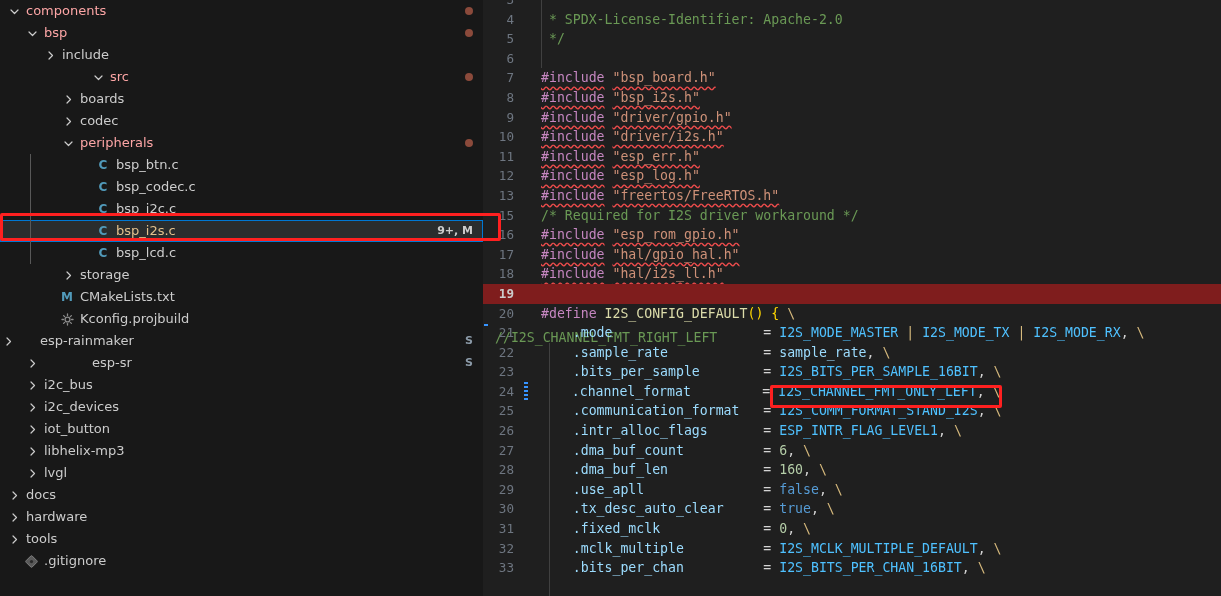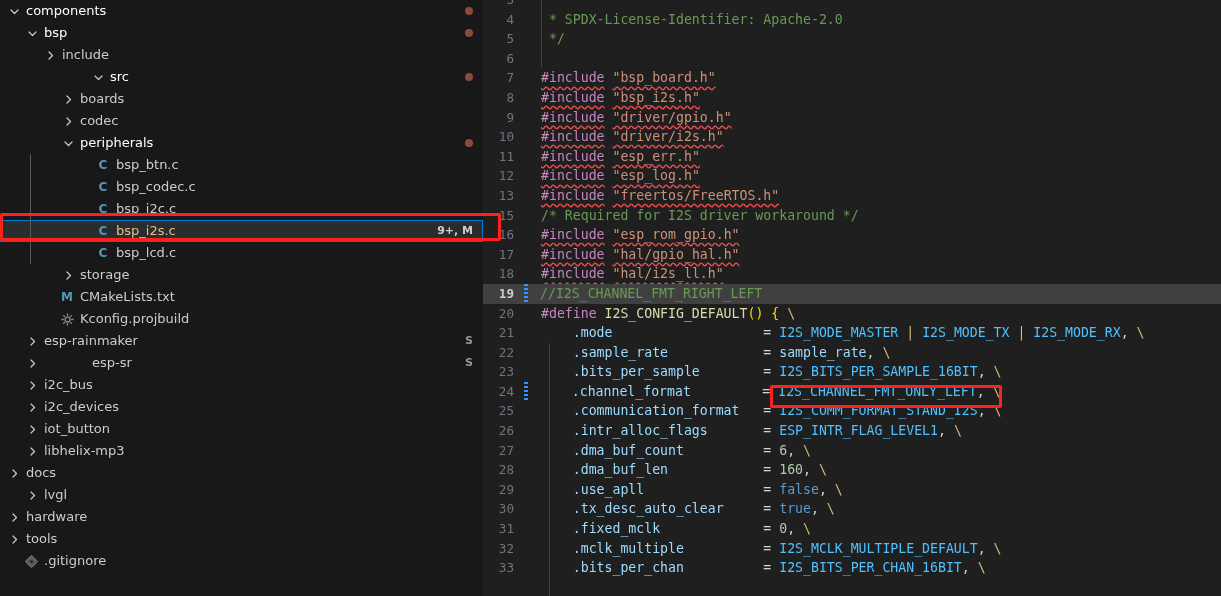--- a/index.html
+++ b/index.html
@@ -60,21 +60,21 @@
     flex: 0 0 18px;
     position: relative;
     display: flex; align-items: center; justify-content: center;
     font-size: 12px;
     font-weight: bold;
   }
   .ficon.c { color: #519aba; font-family: "DejaVu Sans", sans-serif; }
   .ficon.m { color: #519aba; }
   .label { padding-left: 4px; overflow: hidden; text-overflow: ellipsis; }
   .label.folder-plain { color: #cccccc; }
-  .label.folder-mod { color: #ffffff; }
+  .label.folder-mod { color: #fca5a5; }
   .label.mod { color: #e2c08d; text-align: center; }
   .label.untracked { color: #73c991; }
   .label.file { color: #cccccc; }
   .badge {
     margin-left: auto;
     font-size: 11px;
     font-weight: bold;
     color: #cccccc;
     padding-left: 8px;
   }
@@ -114,21 +114,21 @@
   .code-row {
     position: relative;
     height: 19.6px;
     line-height: 19.6px;
     white-space: pre;
     font-family: "DejaVu Sans Mono", monospace;
     font-size: 13.2px;
     display: flex;
     align-items: stretch;
   }
-  .code-row.active { background: #404040; }
+  .code-row.active { background: #7f1d1d; flex-direction: column; }
   .gutter {
     width: 40px;
     flex: 0 0 40px;
     text-align: right;
     padding-right: 9px;
     color: #6e7681;
     font-family: "DejaVu Sans Mono", monospace;
     font-size: 12.6px;
     user-select: none;
   }
@@ -308,21 +308,21 @@
                 <path d="M13 8H14.8"></path>
                 <path d="M3.2 3.2L4.5 4.5"></path>
                 <path d="M11.5 11.5L12.8 12.8"></path>
                 <path d="M12.8 3.2L11.5 4.5"></path>
                 <path d="M4.5 11.5L3.2 12.8"></path>
               </g>
             </svg>
           </span>
           <span class="label file">Kconfig.projbuild</span>
         </div>
-        <div class="tree-row" style="padding-left: 24px;">
+        <div class="tree-row" style=" gap: 20px;">
           <span class="twisty">
             <svg width="11" height="11" viewBox="0 0 11 11">
               <path fill="none" stroke="#cccccc" stroke-width="1.2" stroke-linecap="round" stroke-linejoin="round" d="M4 2 L7.5 5.5 L4 9"></path>
             </svg>
           </span>
           <span class="label folder-plain">esp-rainmaker</span>
           <span class="s-badge">S</span>
         </div>
         <div class="tree-row" style="padding-left: 24px; gap: 48px;">
           <span class="twisty">
@@ -358,35 +358,35 @@
           <span class="label folder-plain">iot_button</span>
         </div>
         <div class="tree-row" style="padding-left: 24px;">
           <span class="twisty">
             <svg width="11" height="11" viewBox="0 0 11 11">
               <path fill="none" stroke="#cccccc" stroke-width="1.2" stroke-linecap="round" stroke-linejoin="round" d="M4 2 L7.5 5.5 L4 9"></path>
             </svg>
           </span>
           <span class="label folder-plain">libhelix-mp3</span>
         </div>
+        <div class="tree-row" style="padding-left: 24px;">
+          <span class="twisty">
+            <svg width="11" height="11" viewBox="0 0 11 11">
+              <path fill="none" stroke="#cccccc" stroke-width="1.2" stroke-linecap="round" stroke-linejoin="round" d="M4 2 L7.5 5.5 L4 9"></path>
+            </svg>
+          </span>
+          <span class="label folder-plain">lvgl</span>
+        </div>
         <div class="tree-row" style="padding-left: 6px;">
           <span class="twisty">
             <svg width="11" height="11" viewBox="0 0 11 11">
               <path fill="none" stroke="#cccccc" stroke-width="1.2" stroke-linecap="round" stroke-linejoin="round" d="M4 2 L7.5 5.5 L4 9"></path>
             </svg>
           </span>
           <span class="label folder-plain">docs</span>
-        </div>
-        <div class="tree-row" style="padding-left: 24px;">
-          <span class="twisty">
-            <svg width="11" height="11" viewBox="0 0 11 11">
-              <path fill="none" stroke="#cccccc" stroke-width="1.2" stroke-linecap="round" stroke-linejoin="round" d="M4 2 L7.5 5.5 L4 9"></path>
-            </svg>
-          </span>
-          <span class="label folder-plain">lvgl</span>
         </div>
         <div class="tree-row" style="padding-left: 6px;">
           <span class="twisty">
             <svg width="11" height="11" viewBox="0 0 11 11">
               <path fill="none" stroke="#cccccc" stroke-width="1.2" stroke-linecap="round" stroke-linejoin="round" d="M4 2 L7.5 5.5 L4 9"></path>
             </svg>
           </span>
           <span class="label folder-plain">hardware</span>
         </div>
         <div class="tree-row" style="padding-left: 6px;">

